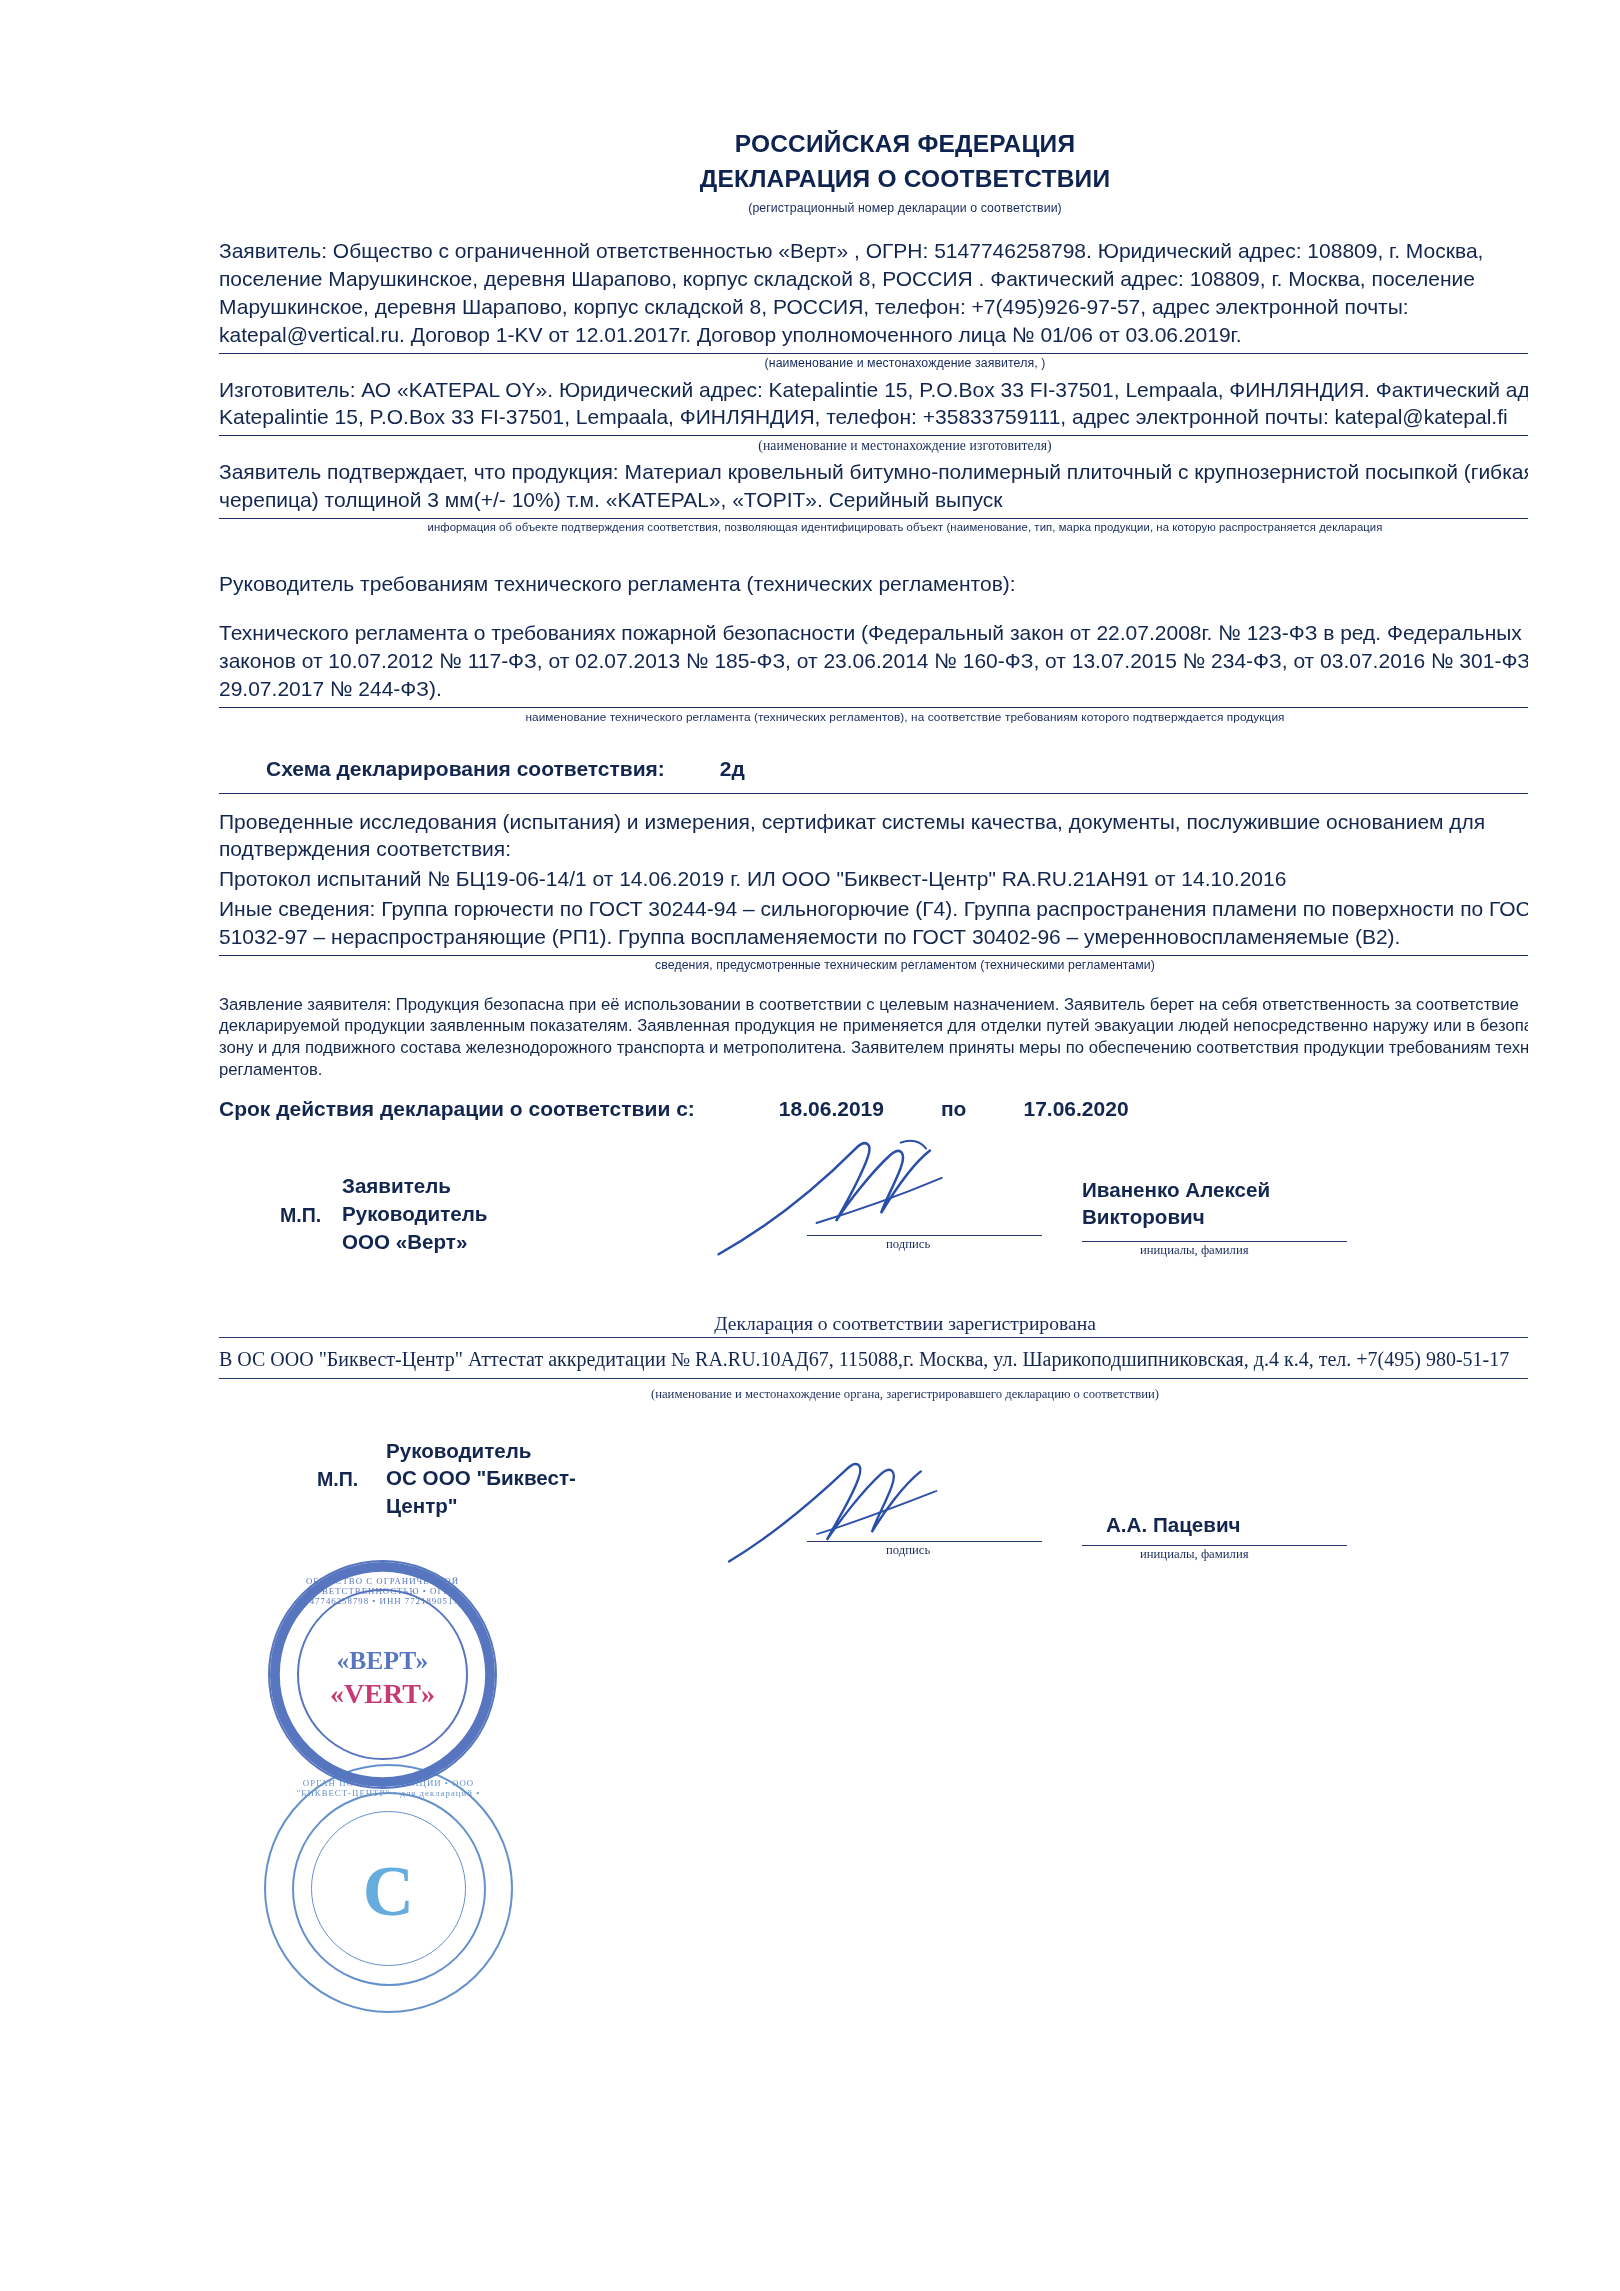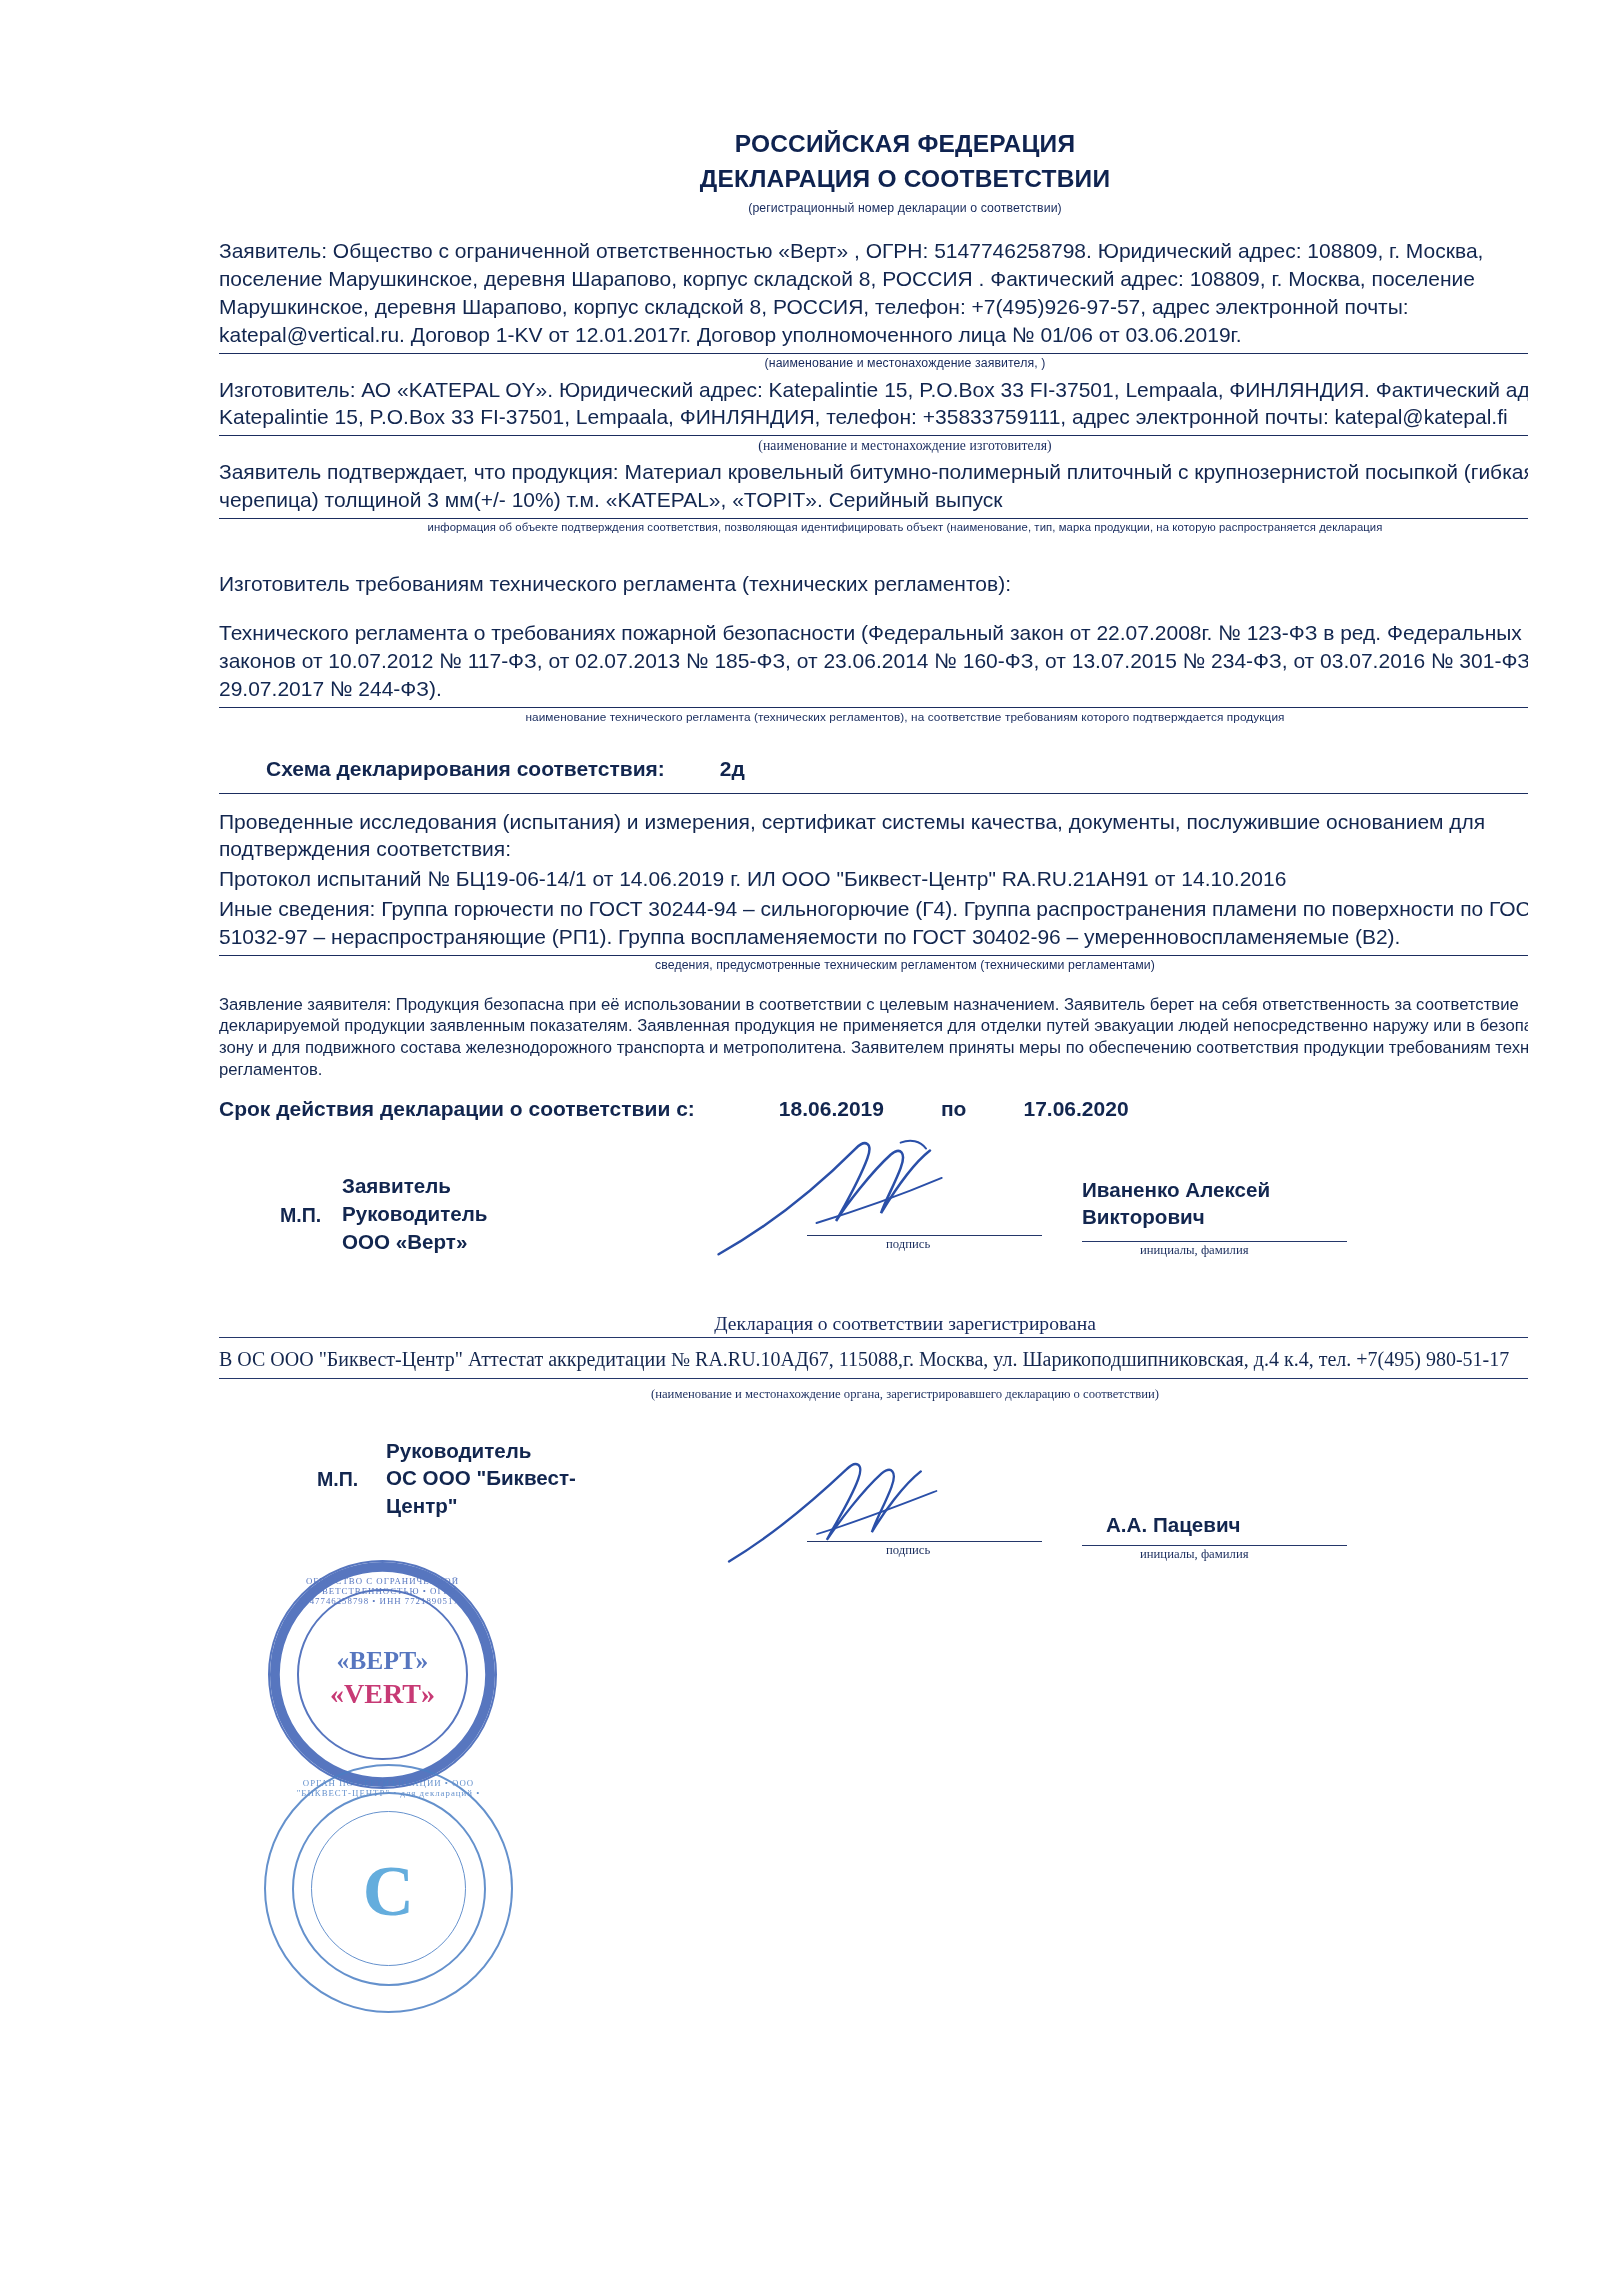--- a/index.html
+++ b/index.html
@@ -204,21 +204,21 @@
     <div class="block" style="margin-top:3.9px;">
       <p class="para">Заявитель подтверждает, что продукция: Материал кровельный битумно-полимерный плиточный с крупнозернистой посыпкой (гибкая черепица) толщиной 3 мм(+/- 10%) т.м. «KATEPAL», «TOPIT». Серийный выпуск</p>
       <hr class="hr">
       <div class="caption-small" style="font-size:11.3px;">информация об объекте подтверждения соответствия, позволяющая идентифицировать объект (наименование, тип, марка продукции, на которую распространяется декларация</div>
     </div>
 
     <div class="codes-wrap">
     </div>
 
     <div class="block" style="margin-top:29px;">
-      <p class="para">Изготовитель требованиям технического регламента (технических регламентов):</p>
+      <p class="para">Руководитель требованиям технического регламента (технических регламентов):</p>
       <p class="para" style="margin-top:21.6px;">Технического регламента о требованиях пожарной безопасности (Федеральный закон от 22.07.2008г. № 123-ФЗ в ред. Федеральных законов от 10.07.2012 № 117-ФЗ, от 02.07.2013 № 185-ФЗ, от 23.06.2014 № 160-ФЗ, от 13.07.2015 № 234-ФЗ, от 03.07.2016 № 301-ФЗ, от 29.07.2017 № 244-ФЗ).</p>
       <hr class="hr">
       <div class="caption-small" style="font-size:11.8px;">наименование технического регламента (технических регламентов), на соответствие требованиям которого подтверждается продукция</div>
     </div>
 
     <div class="block" style="margin-top:33px;">
       <div class="scheme-row">
         <span>Схема декларирования соответствия:</span>
         <span>2д</span>
       </div>

